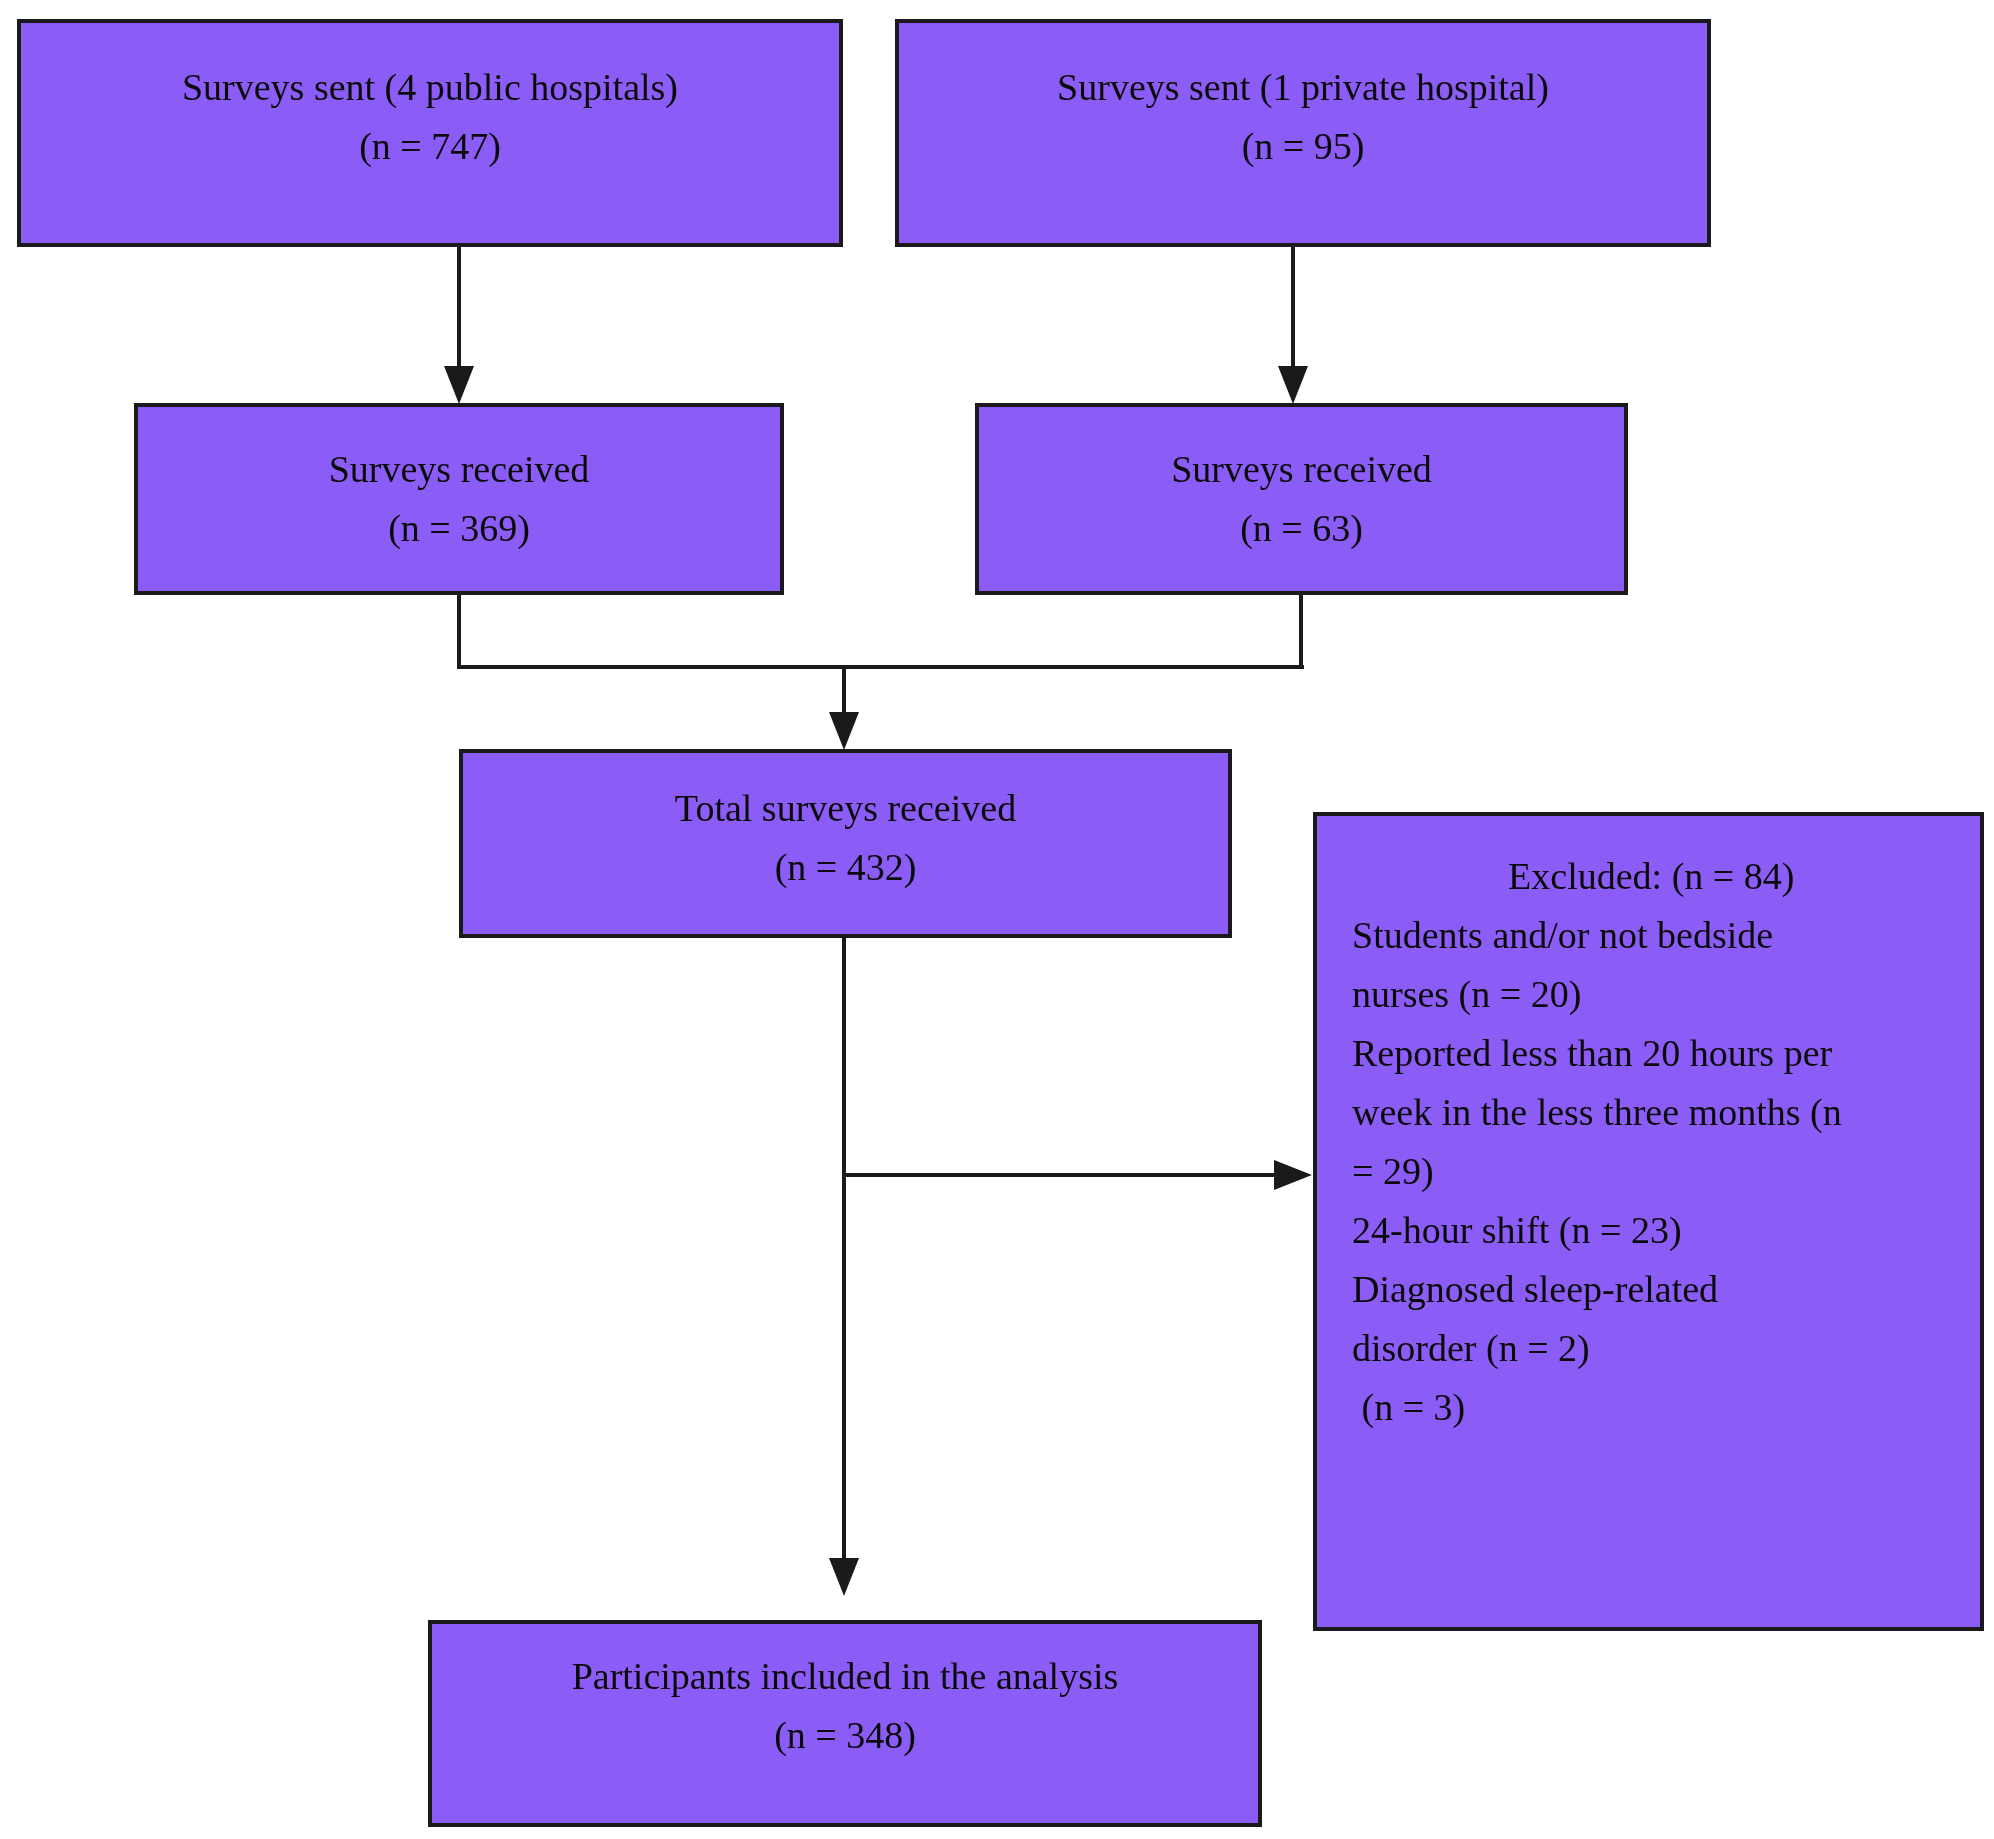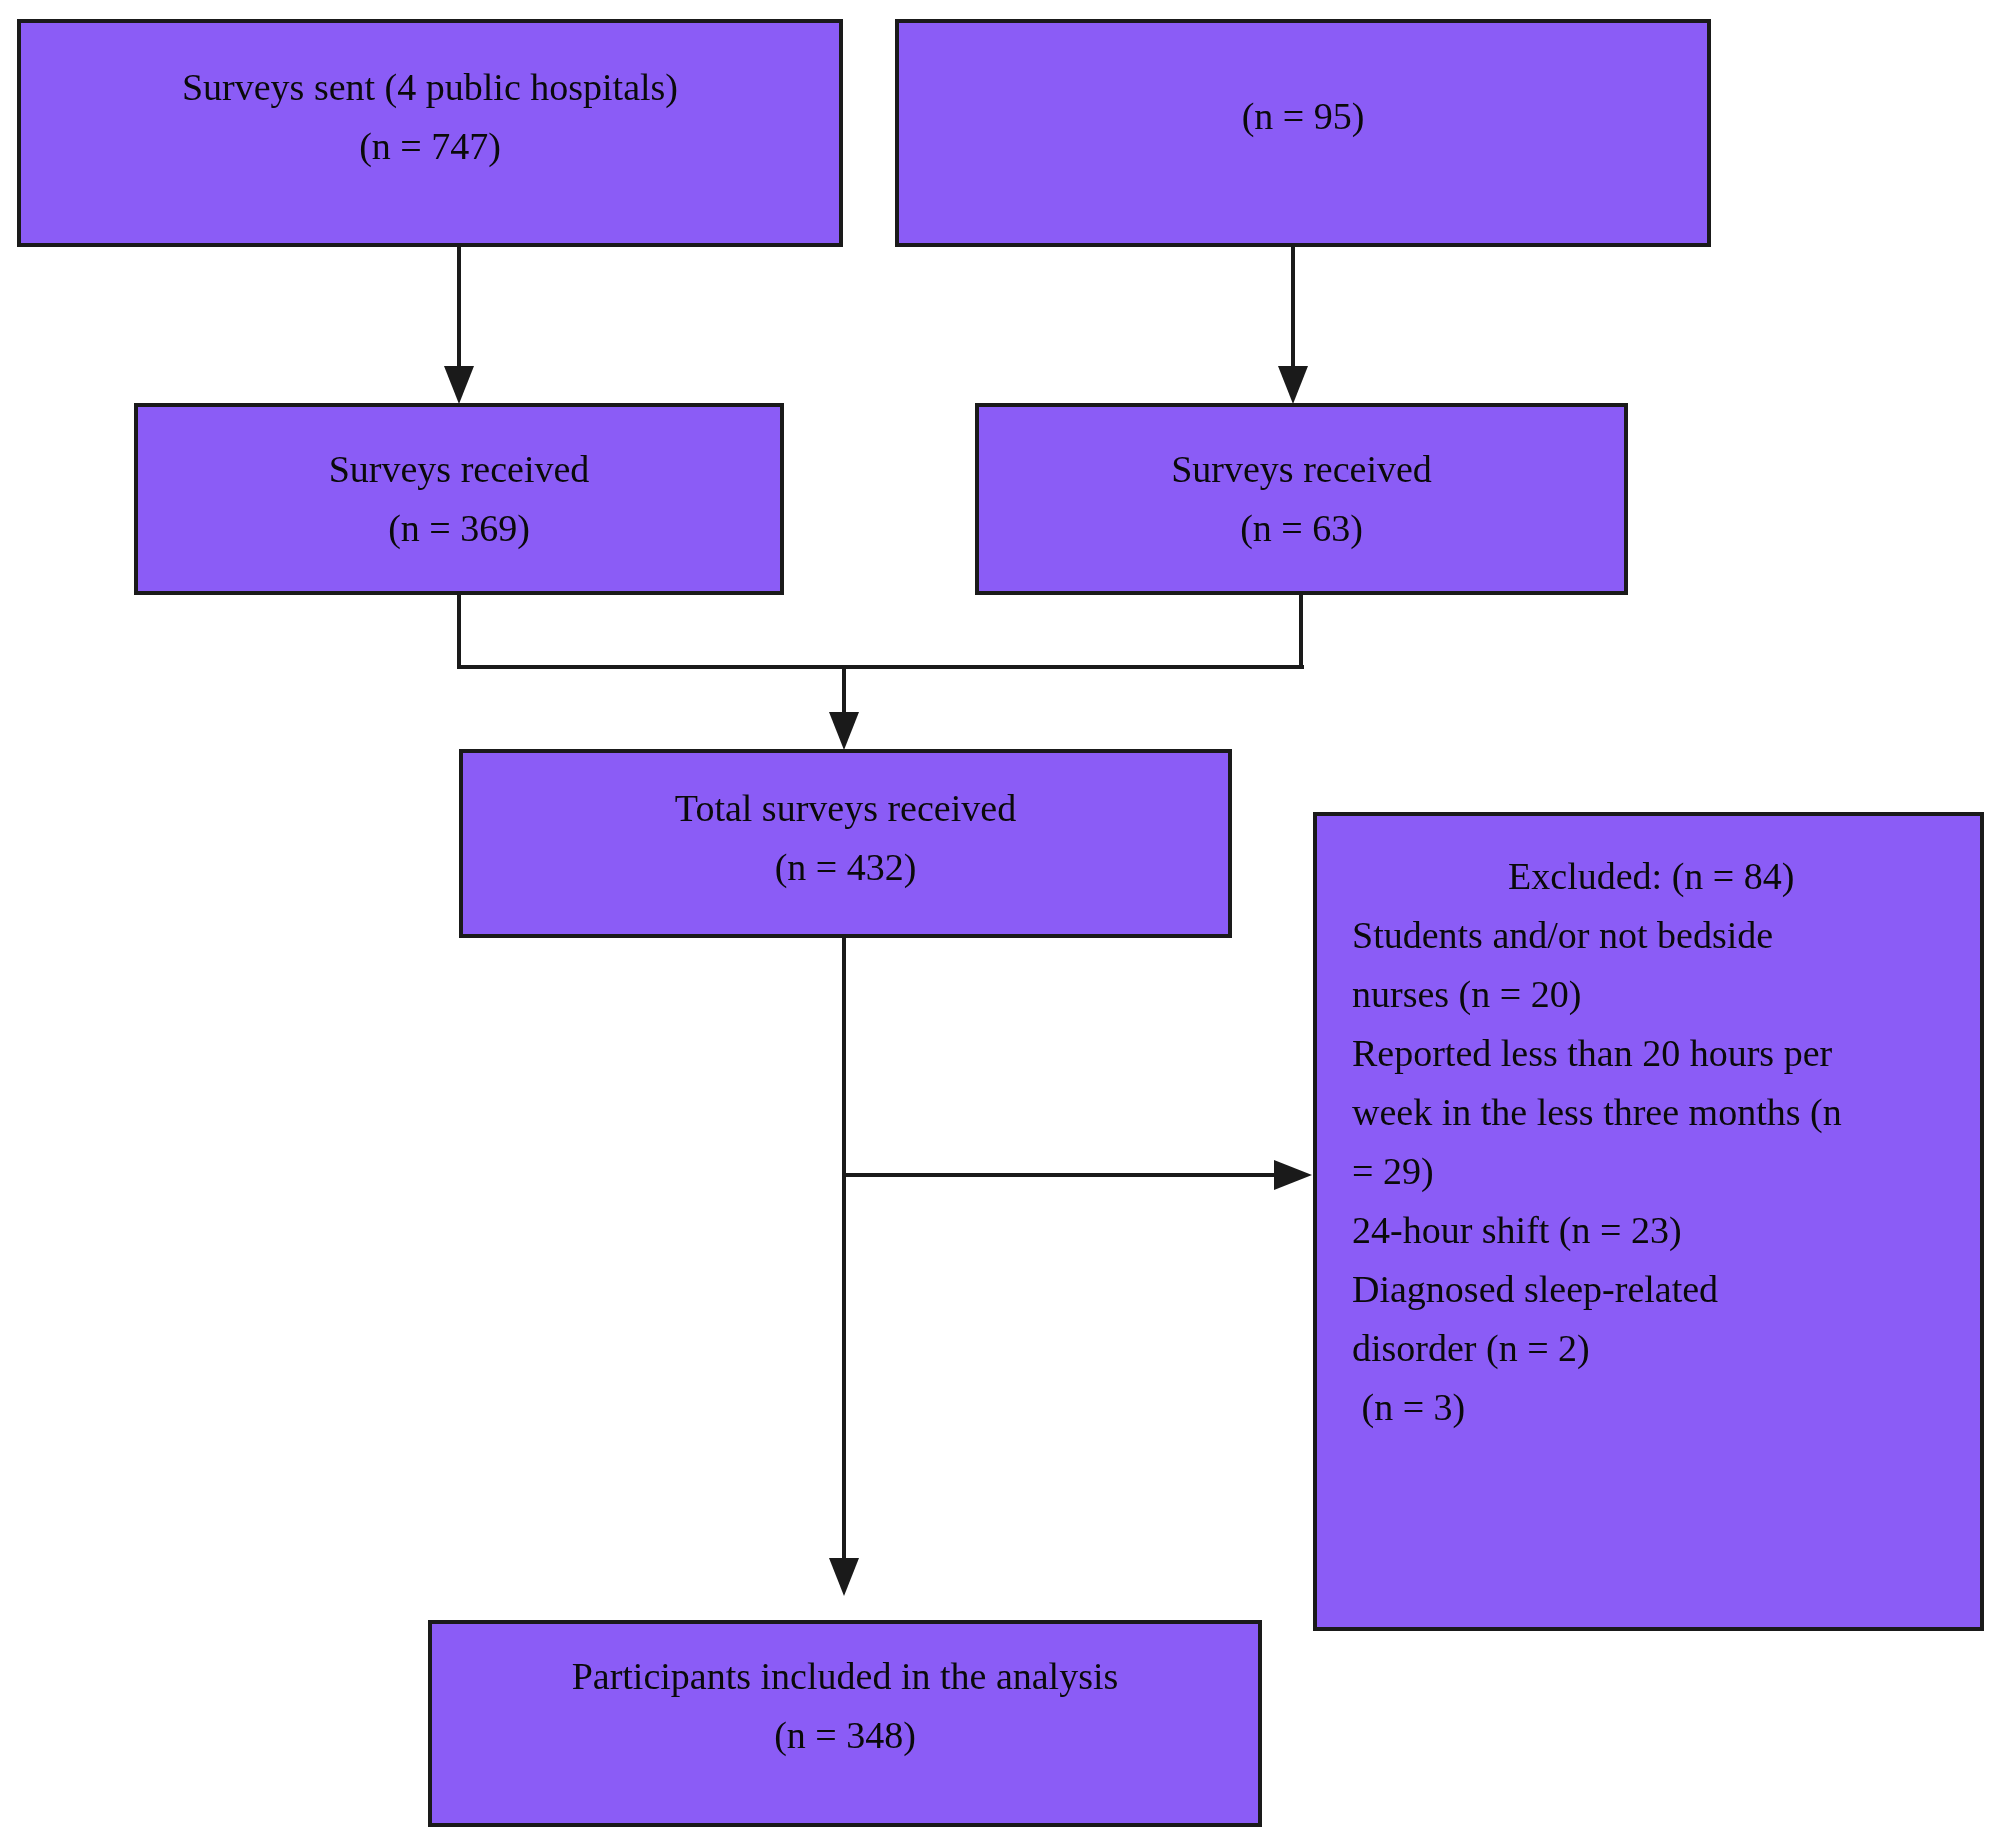--- a/index.html
+++ b/index.html
@@ -53,20 +53,21 @@
 <body>
 
 <div id="canvas">
 
   <div class="fbox" style="left:17px;top:19px;width:826px;height:228px;padding-bottom:32.5px;">
     <div class="bl">Surveys sent (4 public hospitals)</div>
     <div class="bl">(n = 747)</div>
   </div>
 
   <div class="fbox" style="left:895px;top:19px;width:816px;height:228px;padding-bottom:32.5px;">
+    <div class="bl">Surveys sent (1 private hospital)</div>
     <div class="bl">(n = 95)</div>
   </div>
 
   <div class="vline" style="left:457px;top:245px;height:125px;"></div>
   <div class="head-down" style="left:444px;top:366px;"></div>
 
   <div class="vline" style="left:1291px;top:245px;height:125px;"></div>
   <div class="head-down" style="left:1278px;top:366px;"></div>
 
   <div class="fbox" style="left:134px;top:403px;width:650px;height:192px;">

